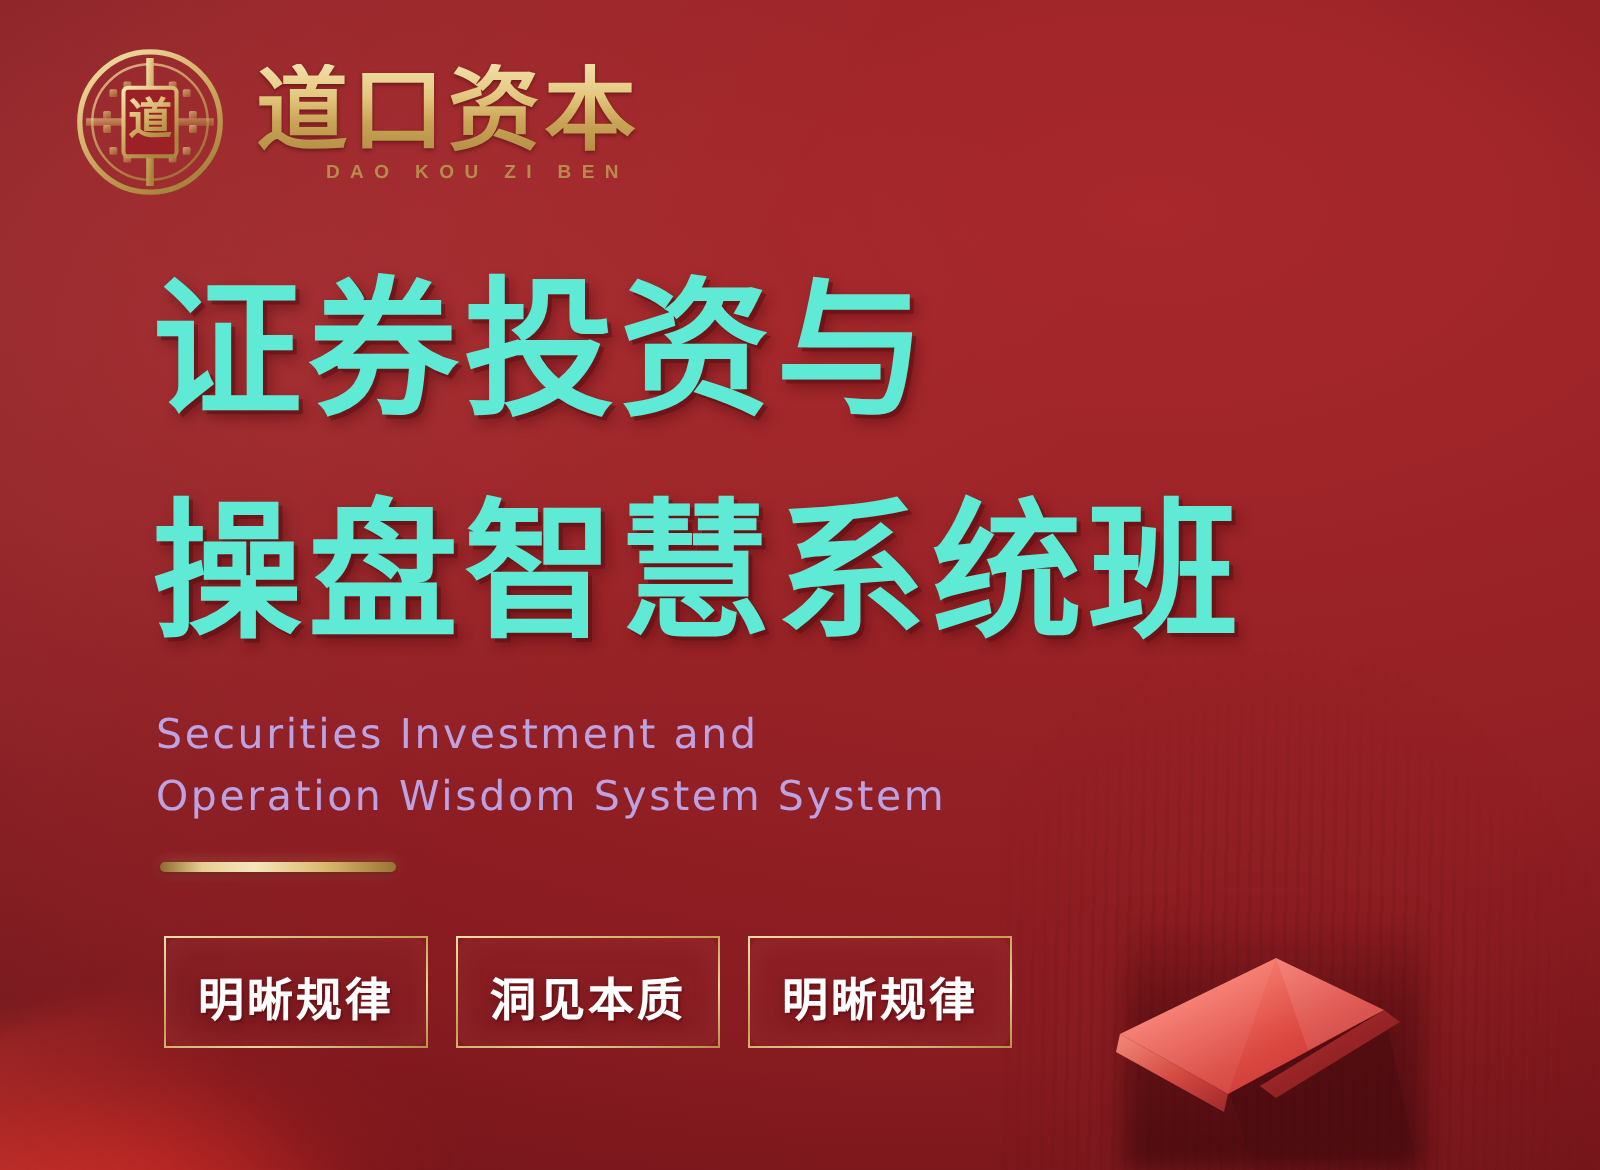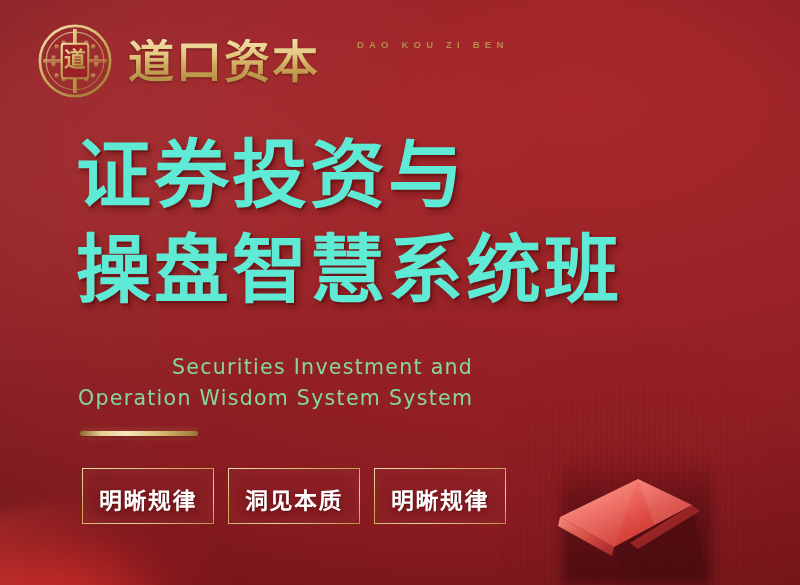--- a/index.html
+++ b/index.html
@@ -82,21 +82,21 @@
   .object3d svg { width:100%; height:100%; display:block; }
 
   
   .logo-block {
     position:absolute; left:36px; top:22px;
     display:flex; align-items:center; gap:14px;
   }
   .logo-mark { width:78px; height:78px; flex:0 0 78px; }
   .logo-mark svg { width:100%; height:100%; display:block; }
 
-  .logo-word { display:flex; flex-direction:row; gap:2px; padding-top:2px; }
+  .logo-word { display:flex; flex-direction:column; gap:2px; padding-top:2px; }
   .logo-cn {
     font-size:46px; font-weight:700; line-height:1.02;
     letter-spacing:2px;
     font-family:"DejaVu Sans","Liberation Sans",sans-serif;
     background:linear-gradient(180deg,#f2dfa8 0%,#e3c87f 34%,#c9a457 62%,#b08c41 100%);
     -webkit-background-clip:text; background-clip:text;
     color:transparent;
     -webkit-text-fill-color:transparent;
     text-shadow:none;
     filter:drop-shadow(0 1px 1px rgba(70,8,12,0.55));
@@ -116,32 +116,31 @@
     font-family:"DejaVu Sans","Liberation Sans",sans-serif;
     font-weight:700;
     color:#5eead4;
     letter-spacing:3px;
     line-height:1.0;
     text-shadow:
        2px 2px 0 rgba(96,12,16,0.55),
        3px 4px 7px rgba(70,6,10,0.45);
   }
   .hl-1 { font-size:75px; }
-  .hl-2 { font-size:75px; margin-top:20px; }
+  .hl-2 { font-size:75px; margin-top:36px; }
 
   
   .subtitle {
     position:absolute; left:78px; top:352px;
     font-family:"DejaVu Sans","Liberation Sans",sans-serif;
     font-size:20.5px;
     line-height:1.52;
     letter-spacing:1.3px;
-    color:#86efac;
+    color:#c4b5fd;
     opacity:.88;
-    text-align:right;
   }
   .sub-line { white-space:nowrap; }
 
   
   .divider {
     position:absolute; left:80px; top:431px;
     width:118px; height:5px; border-radius:3px;
     background:linear-gradient(90deg,#8e6a2e 0%,#e6cf94 18%,#f4e6bd 40%,#d9b96e 70%,#9a7333 100%);
     box-shadow:0 1px 3px rgba(70,8,12,0.5), 0 0 7px rgba(236,205,140,0.30);
   }

